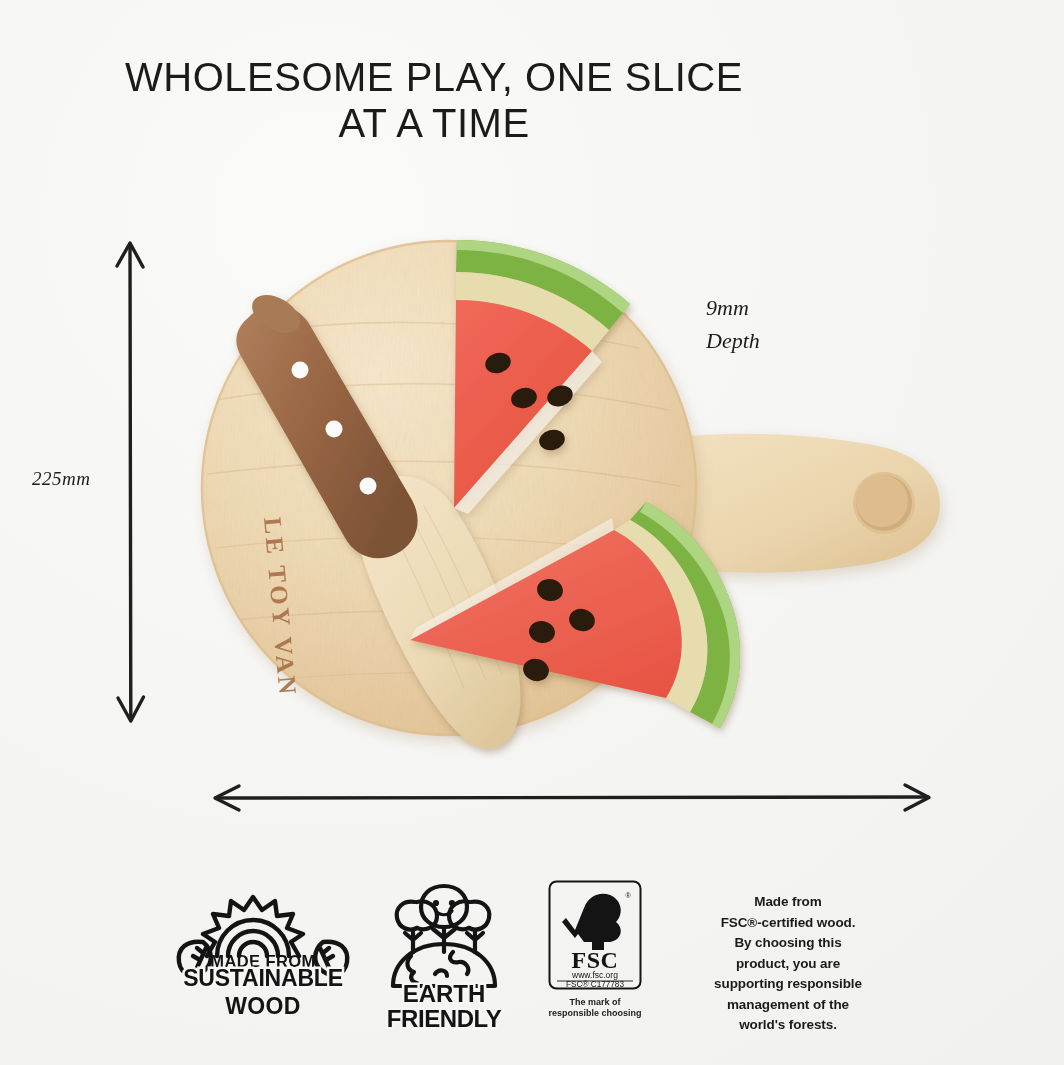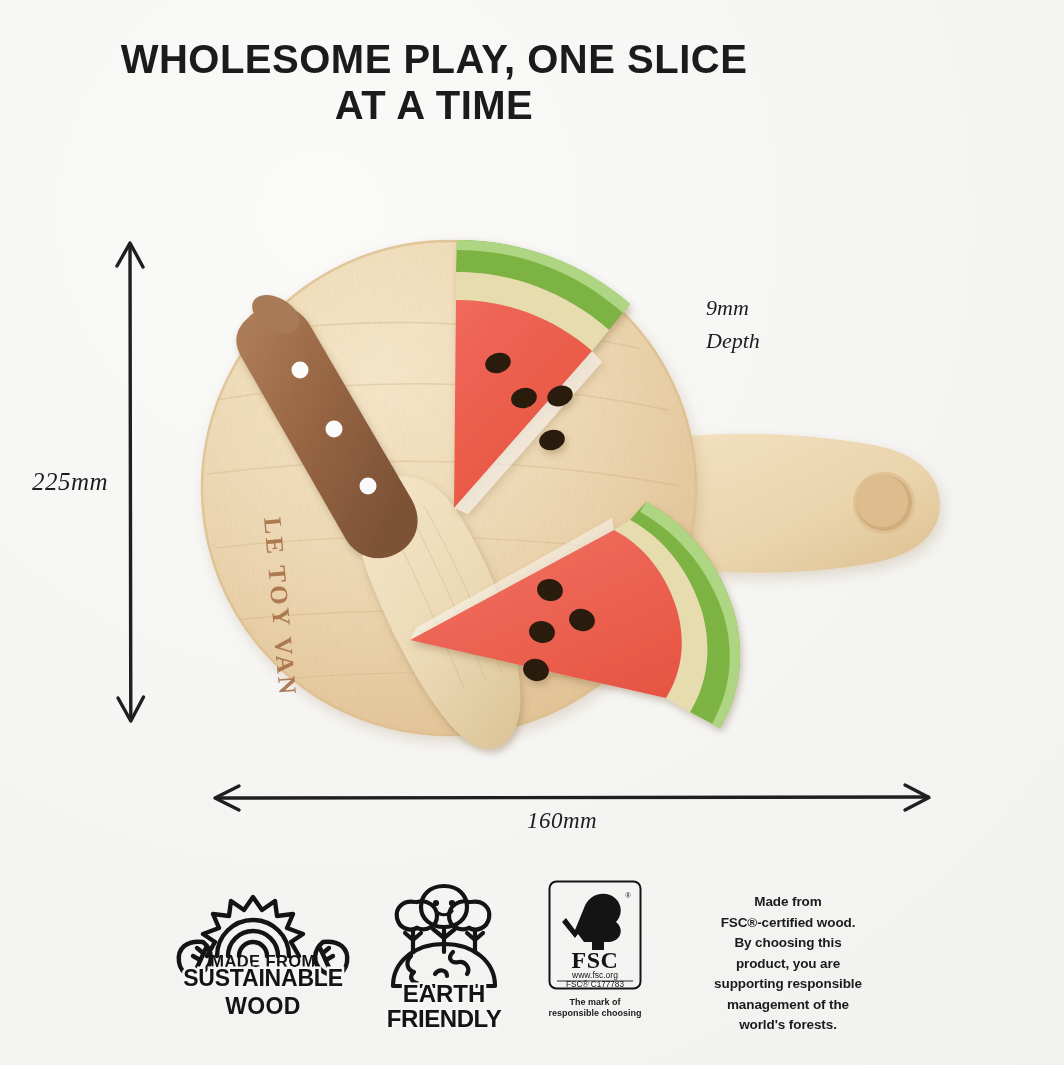--- a/index.html
+++ b/index.html
@@ -19,45 +19,45 @@
     inset: 0;
     width: 1064px;
     height: 1065px;
     background:
       radial-gradient(circle at 30% 20%, #fafaf9 0%, #f4f4f3 60%, #f1f1ef 100%);
   }
 
   
   .headline {
     position: absolute;
-    top: 36px;
+    top: 54px;
     left: 0;
     width: 868px;
     text-align: center;
     font-family: "Liberation Sans", sans-serif;
-    font-weight: bold;
+    font-weight: normal;
     font-size: 40px;
     letter-spacing: 0.5px;
     line-height: 1.15;
     color: #1b1b1b;
     white-space: pre-line;
   }
 
   
   .dim-label {
     position: absolute;
     font-family: "Liberation Serif", serif;
     font-style: italic;
     color: #1d1d1d;
     white-space: pre-line;
   }
   #dim-height-label {
     left: 32px;
     top: 468px;
-    font-size: 25px;
+    font-size: 19px;
     letter-spacing: 0.5px;
   }
   #dim-width-label {
     left: 462px;
     top: 808px;
     font-size: 23px;
     letter-spacing: 0.5px;
     width: 200px;
     text-align: center;
   }
@@ -156,21 +156,20 @@
   </svg>
   <div id="dim-height-label" class="dim-label">225mm</div>
 
   <svg id="horizontal-arrow" class="arrow-svg" width="732" height="40" viewBox="0 0 732 40">
     <g stroke="#1f1f1f" stroke-width="3.4" fill="none" stroke-linecap="round" stroke-linejoin="round">
       <path d="M10 20 L722 19"></path>
       <path d="M33 8 L9 20 L33 32"></path>
       <path d="M699 7 L723 19.5 L699 32"></path>
     </g>
   </svg>
-  <div id="dim-width-label" class="dim-label">160mm</div>
 
   <div id="dim-depth-label" class="dim-label">9mm
 Depth</div>
 
   <div class="product">
     <svg width="790" height="545" viewBox="0 0 790 545">
       <defs>
         <radialGradient id="boardGrad" cx="36%" cy="26%" r="78%">
           <stop offset="0%" stop-color="#f7e7c9"></stop>
           <stop offset="52%" stop-color="#efd9b3"></stop>

